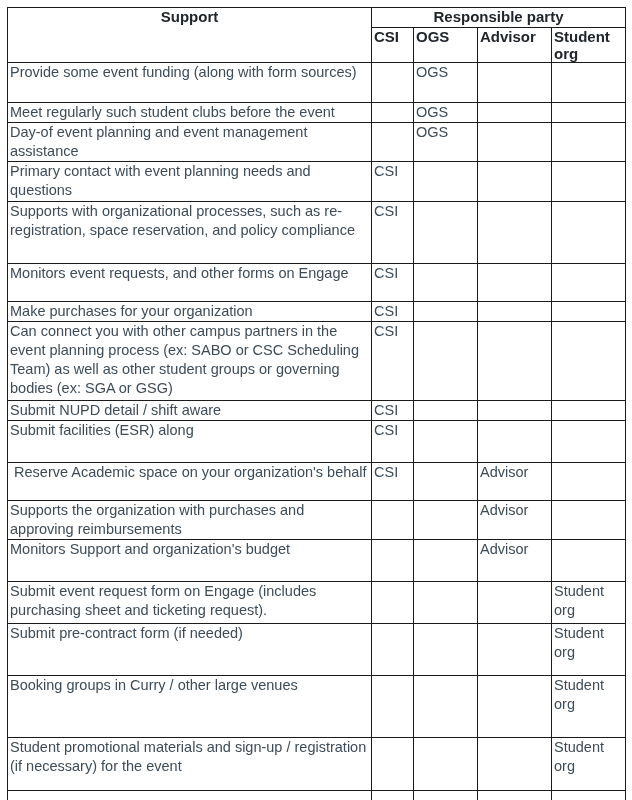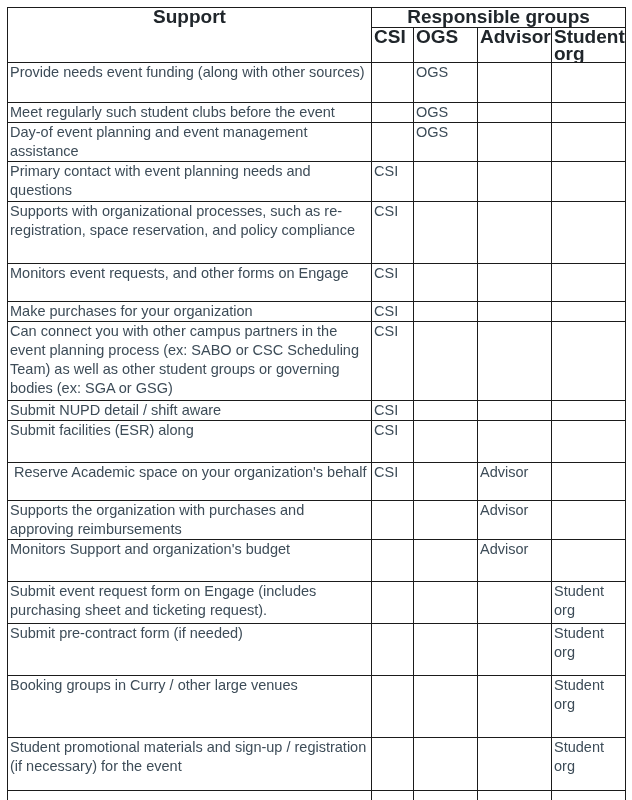--- a/index.html
+++ b/index.html
@@ -26,21 +26,21 @@
   table.support-table td {
     border: 1px solid #1b1b1b;
     vertical-align: top;
     padding: 0 2px;
     overflow: hidden;
   }
   
   th {
     color: #20262b;
     font-weight: bold;
-    font-size: 19px;
+    font-size: 15px;
     line-height: 17px;
   }
   th.support-h {
     text-align: center;
     vertical-align: middle;
   }
   th.rp-h {
     text-align: center;
     vertical-align: middle;
   }
@@ -72,32 +72,32 @@
     <colgroup>
       <col style="width:364px">
       <col style="width:42px">
       <col style="width:64px">
       <col style="width:74px">
       <col style="width:74px">
     </colgroup>
     <thead>
       <tr style="height:20px">
         <th class="support-h" rowspan="2">Support</th>
-        <th class="rp-h" colspan="4">Responsible groups</th>
+        <th class="rp-h" colspan="4">Responsible party</th>
       </tr>
       <tr style="height:35px">
         <th class="party-h">CSI</th>
         <th class="party-h">OGS</th>
         <th class="party-h">Advisor</th>
         <th class="party-h">Student org</th>
       </tr>
     </thead>
     <tbody>
       <tr style="height:40px">
-        <td class="c-support">Provide needs event funding (along with other sources)</td>
+        <td class="c-support">Provide some event funding (along with form sources)</td>
         <td></td>
         <td>OGS</td>
         <td></td>
         <td></td>
       </tr>
       <tr style="height:19px">
         <td class="c-support">Meet regularly such student clubs before the event</td>
         <td></td>
         <td>OGS</td>
         <td></td>

